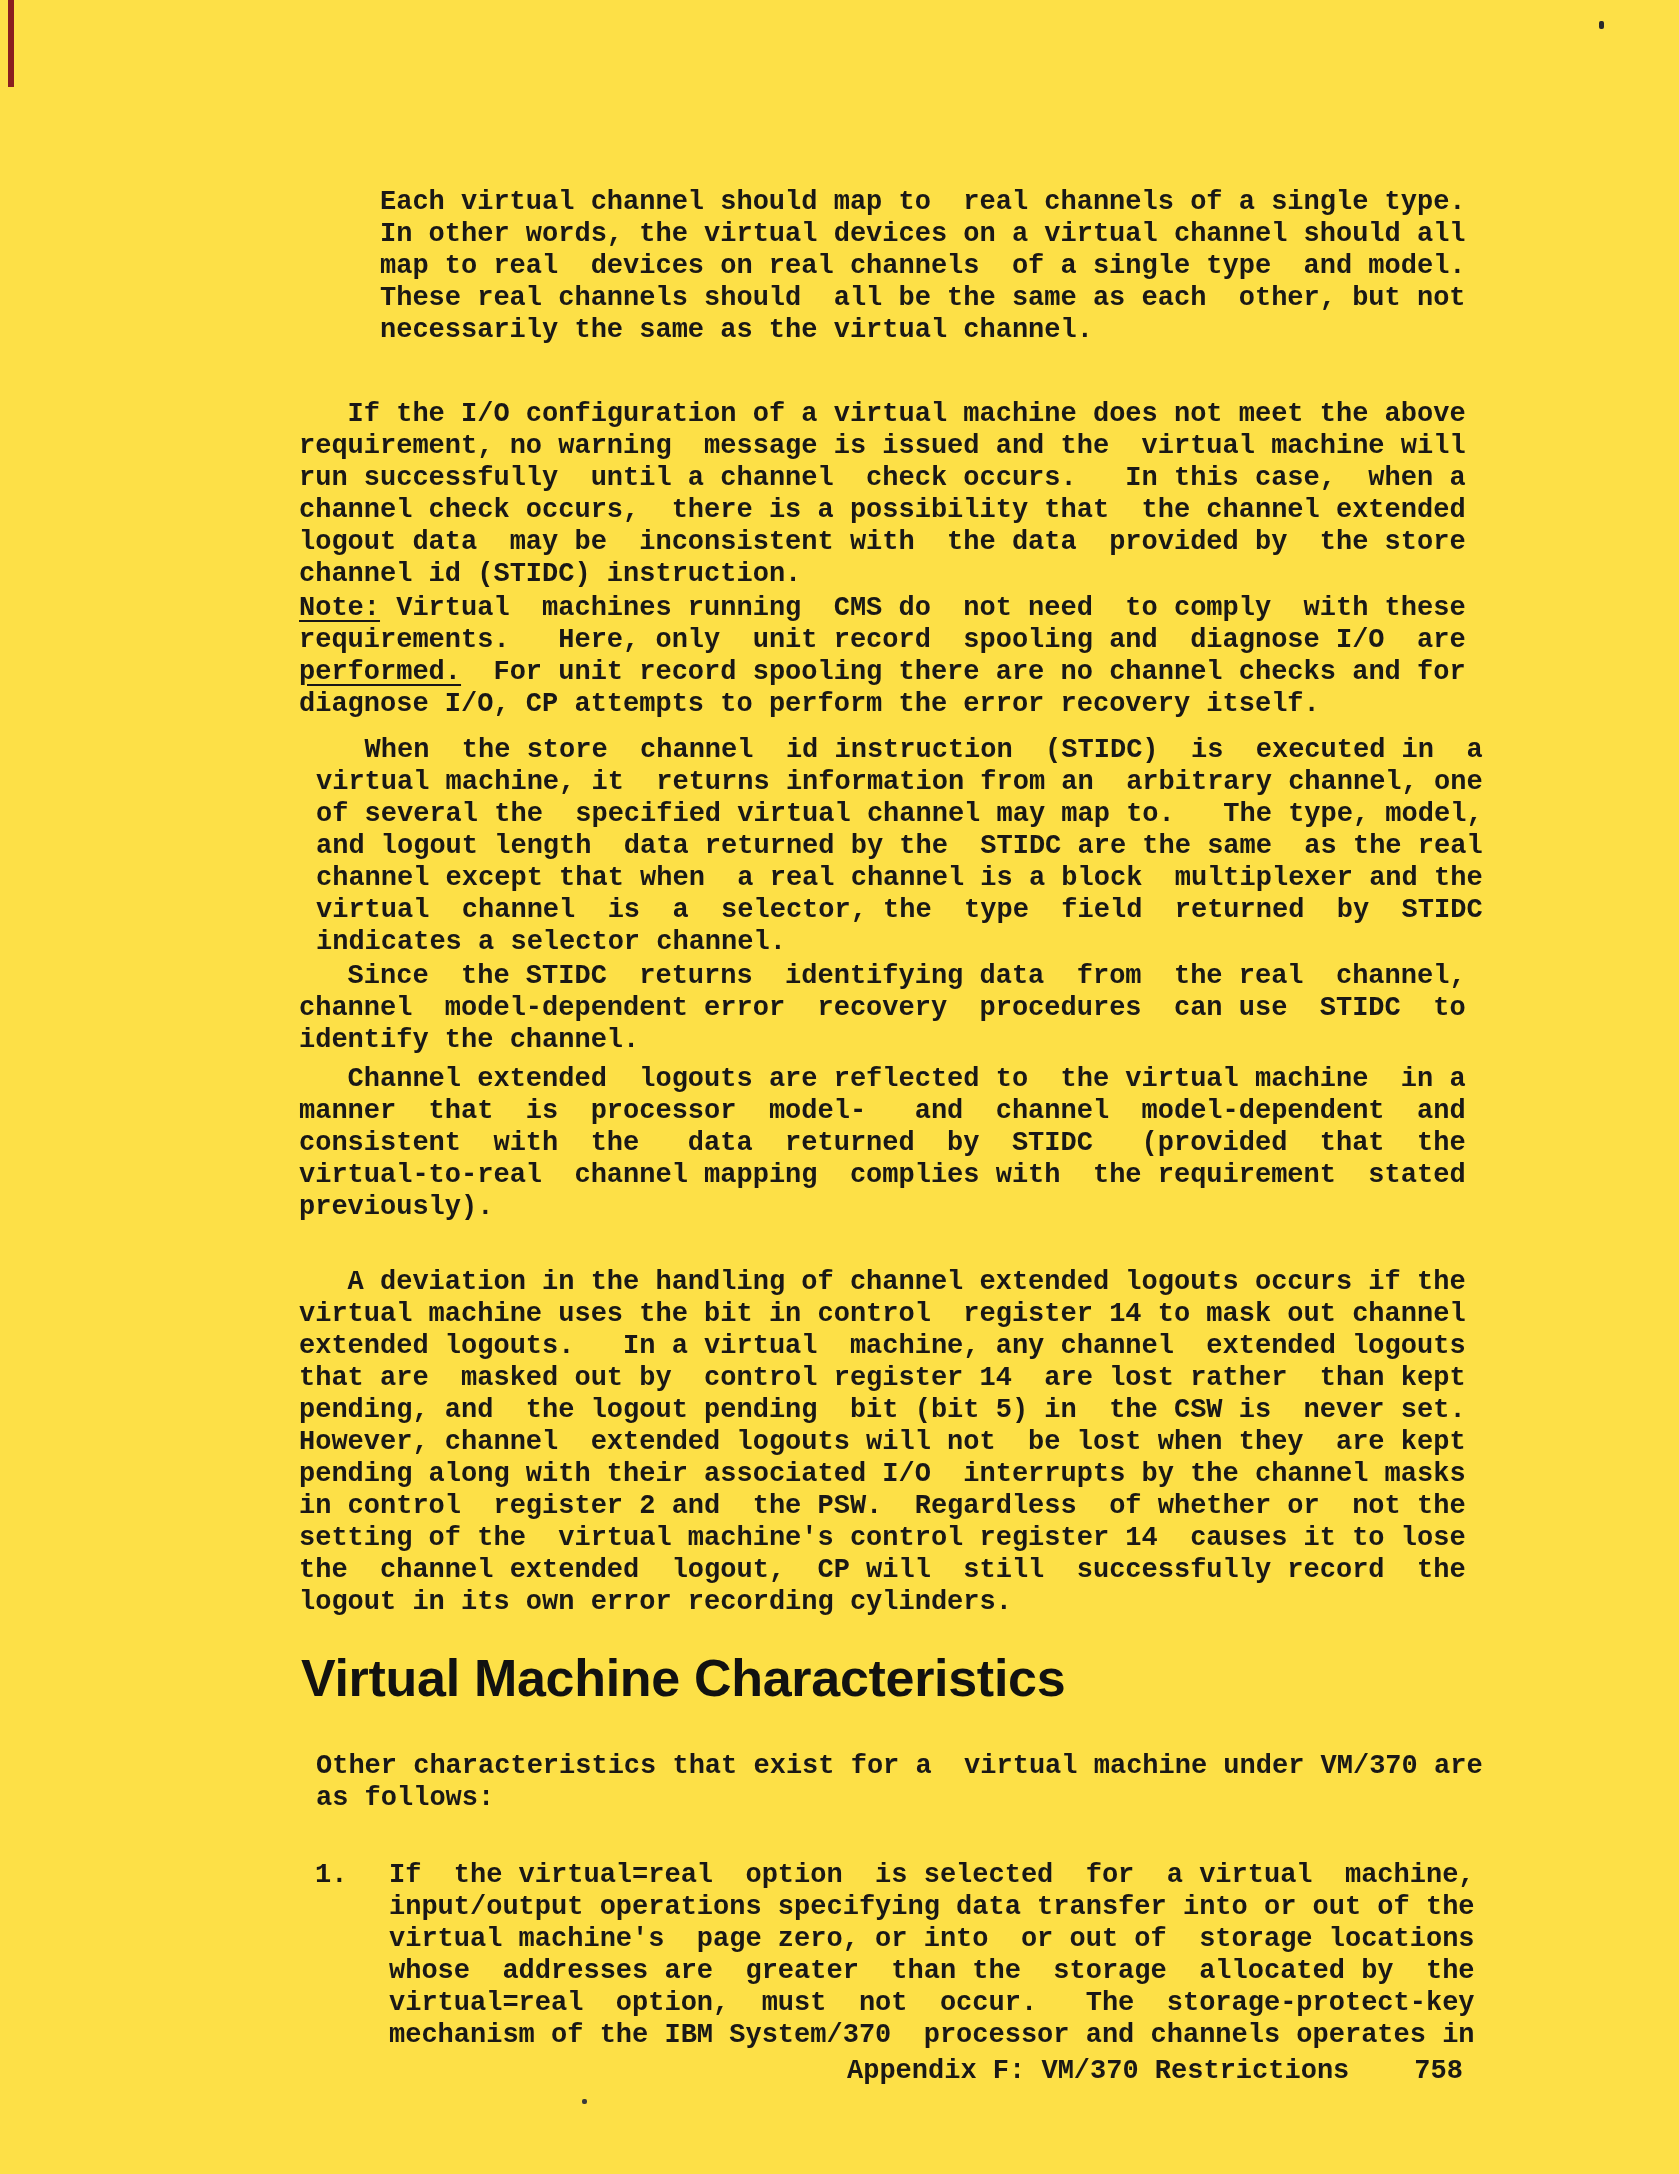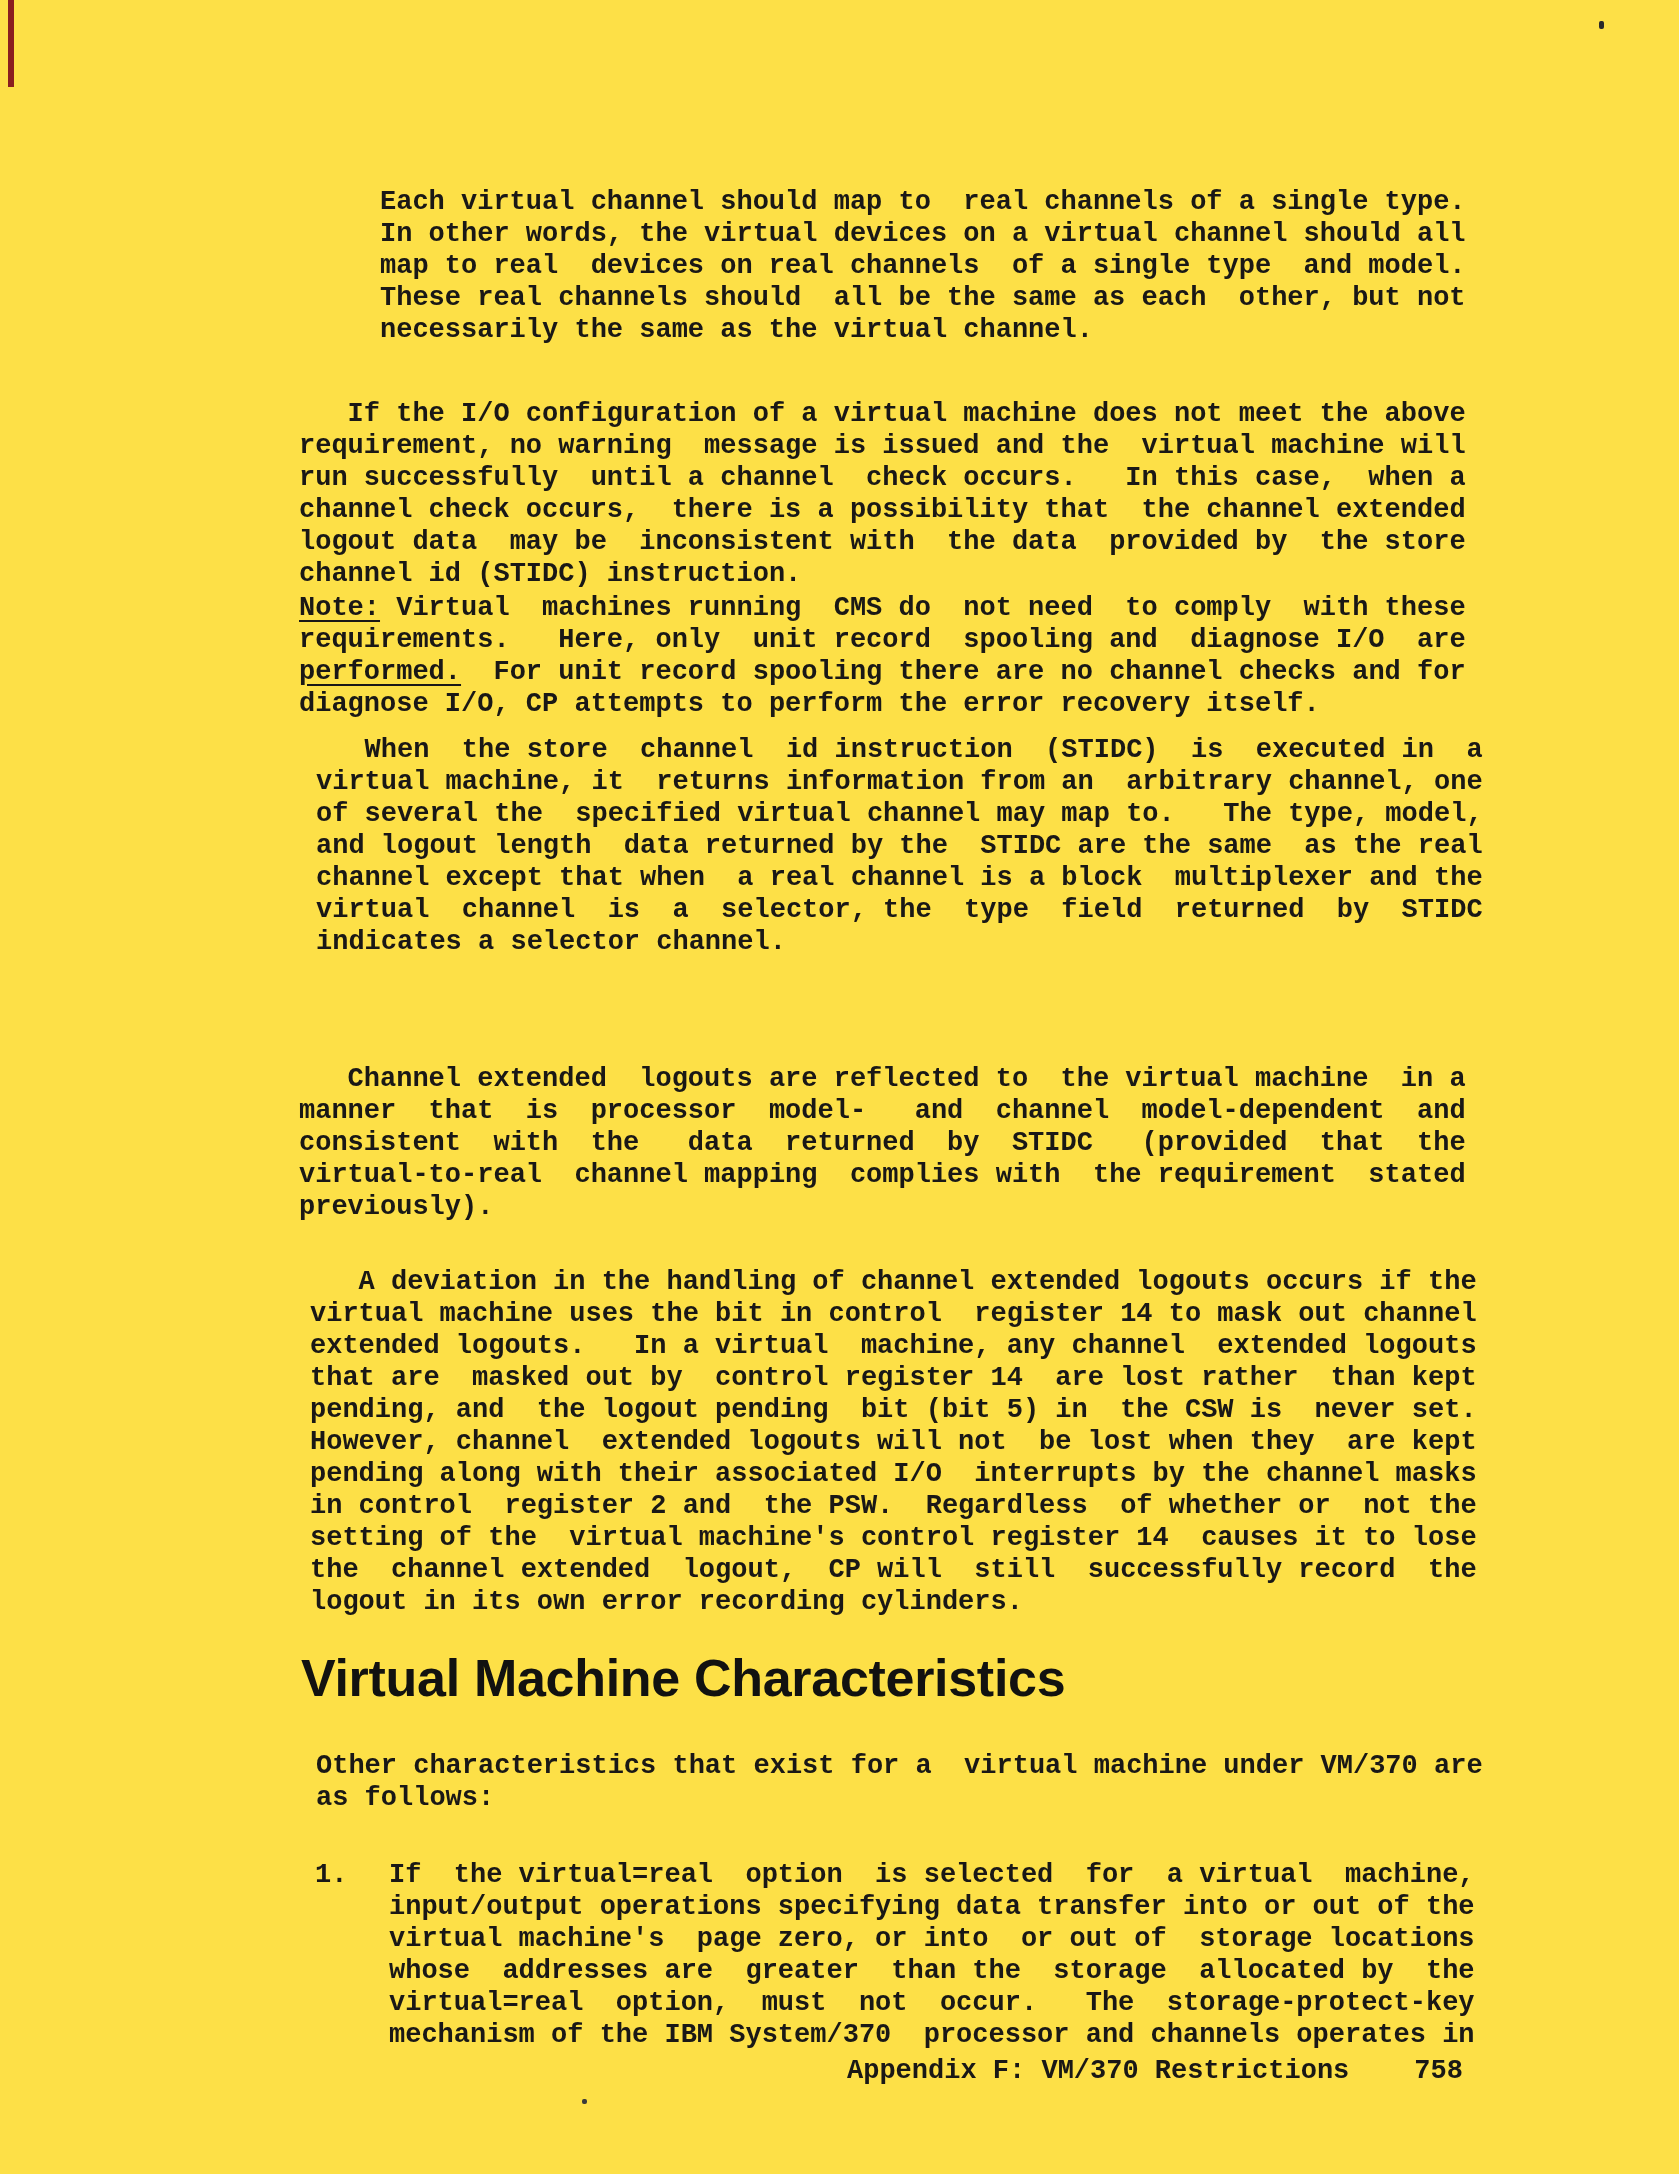--- a/index.html
+++ b/index.html
@@ -59,28 +59,31 @@
 channel id (STIDC) instruction.</div>
 
   <div class="mono" style="left:316px; top:734px;">   When  the store  channel  id instruction  (STIDC)  is  executed in  a
 virtual machine, it  returns information from an  arbitrary channel, one
 of several the  specified virtual channel may map to.   The type, model,
 and logout length  data returned by the  STIDC are the same  as the real
 channel except that when  a real channel is a block  multiplexer and the
 virtual  channel  is  a  selector, the  type  field  returned  by  STIDC
 indicates a selector channel.</div>
 
+  <div class="mono" style="left:299px; top:960px;">   Since  the STIDC  returns  identifying data  from  the real  channel,
+channel  model-dependent error  recovery  procedures  can use  STIDC  to
+identify the channel.</div>
 
   <div class="mono" style="left:299px; top:1063px;">   Channel extended  logouts are reflected to  the virtual machine  in a
 manner  that  is  processor  model-   and  channel  model-dependent  and
 consistent  with  the   data  returned  by  STIDC   (provided  that  the
 virtual-to-real  channel mapping  complies with  the requirement  stated
 previously).</div>
 
-  <div class="mono" style="left:310px; top:1266px;">   A deviation in the handling of channel extended logouts occurs if the
+  <div class="mono" style="left:299px; top:1266px;">   A deviation in the handling of channel extended logouts occurs if the
 virtual machine uses the bit in control  register 14 to mask out channel
 extended logouts.   In a virtual  machine, any channel  extended logouts
 that are  masked out by  control register 14  are lost rather  than kept
 pending, and  the logout pending  bit (bit 5) in  the CSW is  never set.
 However, channel  extended logouts will not  be lost when they  are kept
 pending along with their associated I/O  interrupts by the channel masks
 in control  register 2 and  the PSW.  Regardless  of whether or  not the
 setting of the  virtual machine's control register 14  causes it to lose
 the  channel extended  logout,  CP will  still  successfully record  the
 logout in its own error recording cylinders.</div>

